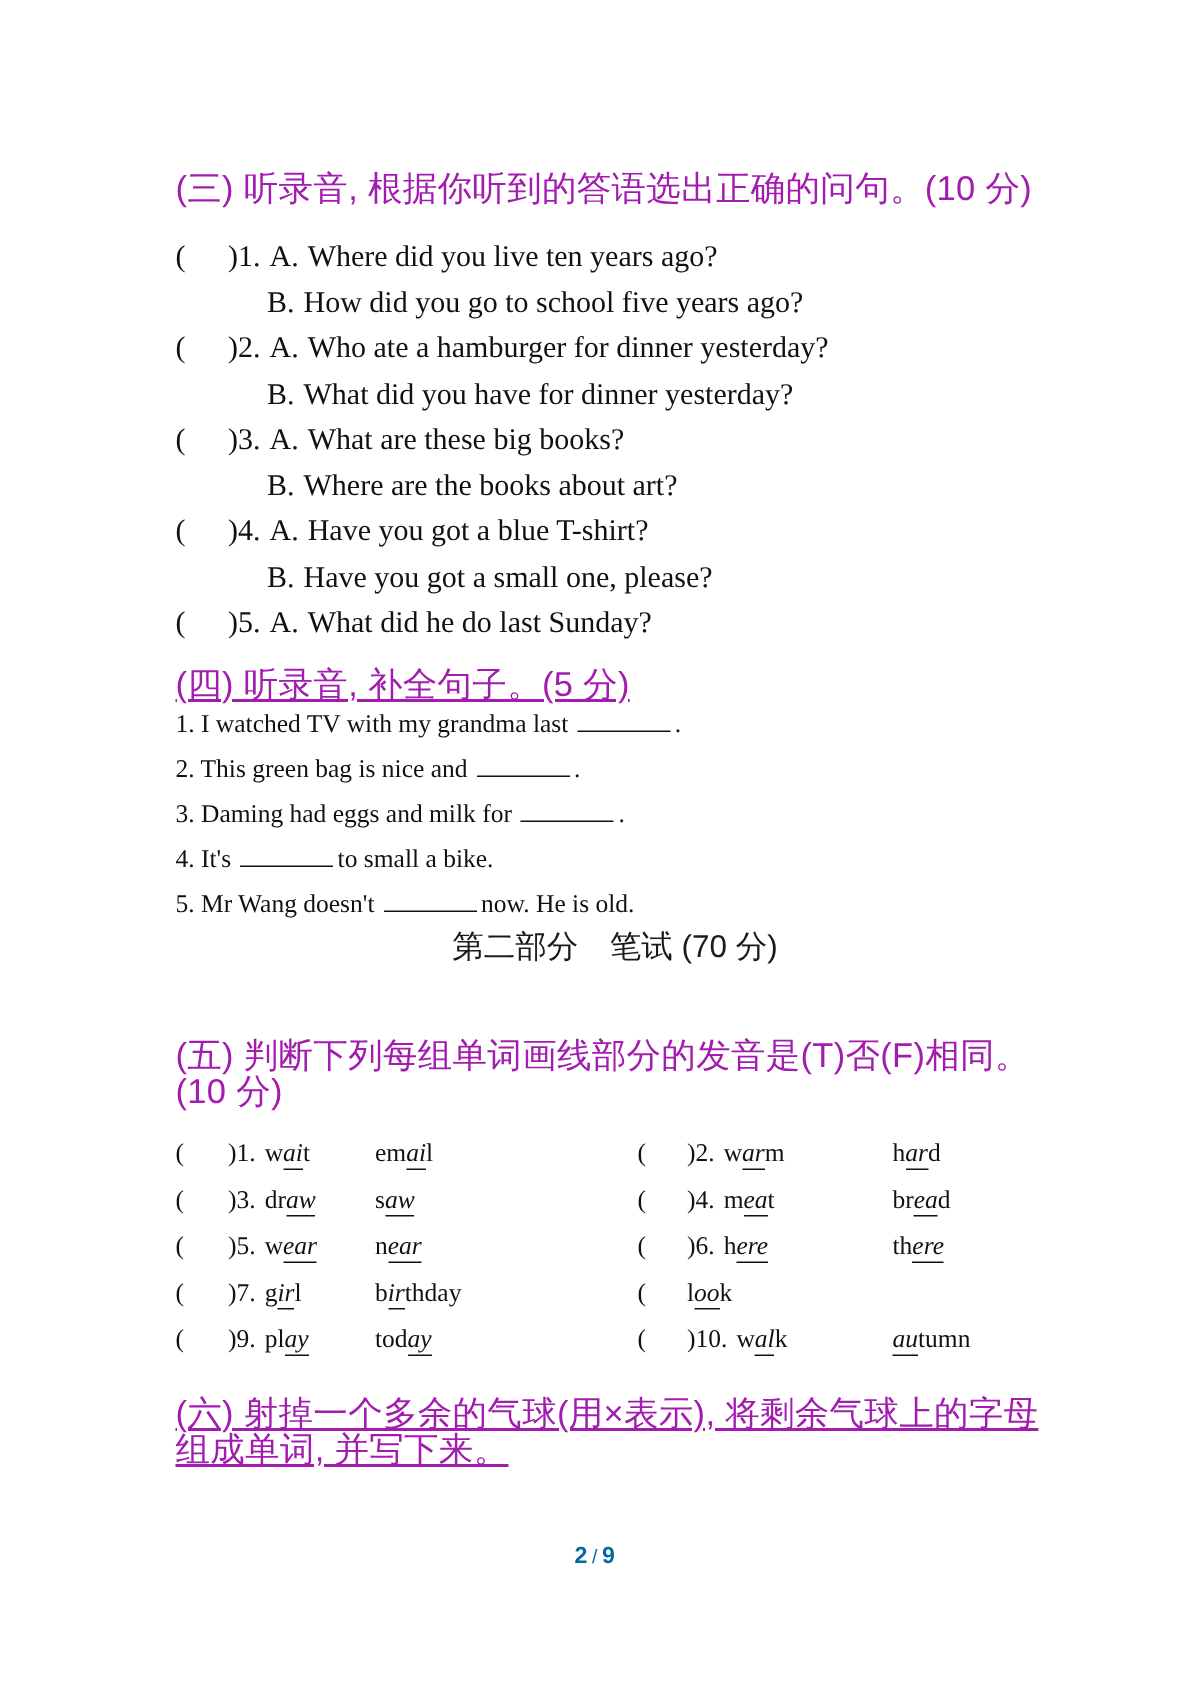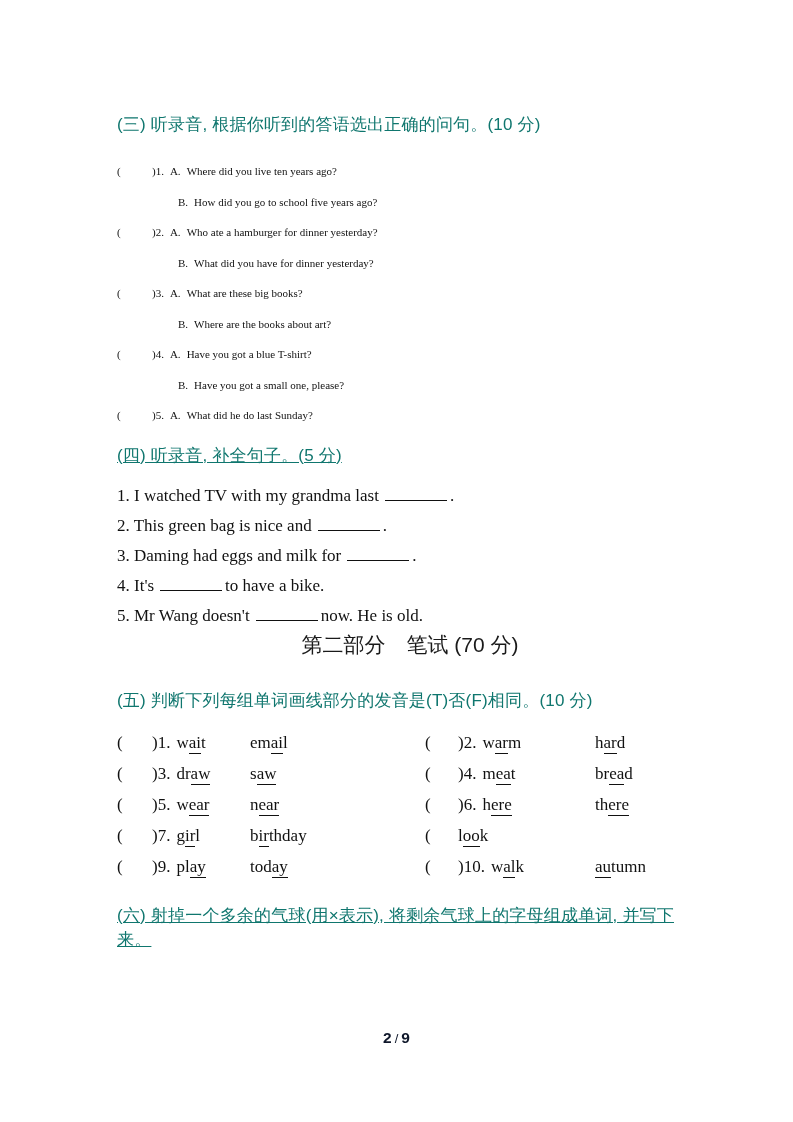--- a/index.html
+++ b/index.html
@@ -9,41 +9,41 @@
     color: #111111;
     font-family: "Liberation Serif", serif;
     position: relative;
     overflow: hidden;
   }
   .page { padding: 113px 90px 0 117px; }
 
   
   .cn-heading {
     font-family: "Liberation Sans", sans-serif;
-    font-size: 17px;
+    font-size: 23px;
     line-height: 24px;
-    color: #0f766e;
+    color: #a21caf;
     letter-spacing: 0.2px;
   }
 
   
   .sec3-questions { margin-top: 19px; }
   .q-line {
-    font-size: 11px;
+    font-size: 20px;
     line-height: 30.5px;
     white-space: nowrap;
   }
   .paren { display: inline-block; width: 35px; }
   .qnum { margin-right: 6px; }
   .opt-label { margin-right: 6px; }
   .q-b { padding-left: 61px; }
 
   
   .sec4-heading { margin-top: 13px; text-decoration: underline; }
-  .sec4-items { margin-top: 13px; }
+  .sec4-items { }
   .fill-item { font-size: 17px; line-height: 30px; }
   .blank {
     display: inline-block;
     width: 62px;
     height: 14px;
     border-bottom: 1px solid #111;
     margin: 0 3px 0 6px;
     vertical-align: baseline;
   }
 
@@ -51,50 +51,51 @@
   .part2-heading {
     margin-top: 0;
     text-align: center;
     font-family: "Liberation Sans", sans-serif;
     font-size: 21px;
     line-height: 28px;
     color: #1a1a1a;
   }
 
   
-  .sec5-heading { margin-top: 30px; }
+  .sec5-heading { margin-top: 45px; }
   .pron-rows { margin-top: 14px; }
   .pron-row {
     display: grid;
     grid-template-columns: 308px 1fr;
     font-size: 17px;
     line-height: 31px;
   }
   .pron-cell-left  { display: grid; grid-template-columns: 35px 98px auto; }
   .pron-cell-right { display: grid; grid-template-columns: 33px 137px auto; }
   .u {
     border-bottom: 1.2px solid #111;
     padding-bottom: 1px;
+    font-style: italic;
   }
   .word { white-space: nowrap; }
 
   
   .sec6-heading { margin-top: 22px; text-decoration: underline; }
 
   
   .footer {
     position: absolute;
     top: 1029px;
     left: 0;
     width: 793px;
     text-align: center;
     font-family: "Liberation Sans", sans-serif;
     font-weight: bold;
     font-size: 15.5px;
-    color: #0f172a;
+    color: #0369a1;
   }
   .footer .sep { font-weight: normal; font-size: 13px; margin: 0 3px; }
 </style>
 </head>
 <body>
 
 <div class="page">
 
   <div class="cn-heading">(三) 听录音, 根据你听到的答语选出正确的问句。(10 分)</div>
 
@@ -150,21 +151,21 @@
     <div class="fill-item">
       <span>1. I watched TV with my grandma last</span><span class="blank"></span><span>.</span>
     </div>
     <div class="fill-item">
       <span>2. This green bag is nice and</span><span class="blank"></span><span>.</span>
     </div>
     <div class="fill-item">
       <span>3. Daming had eggs and milk for</span><span class="blank"></span><span>.</span>
     </div>
     <div class="fill-item">
-      <span>4. It's</span><span class="blank"></span><span>to have a bike.</span>
+      <span>4. It's</span><span class="blank"></span><span>to small a bike.</span>
     </div>
     <div class="fill-item">
       <span>5. Mr Wang doesn't</span><span class="blank"></span><span>now. He is old.</span>
     </div>
   </div>
 
   <div class="part2-heading">第二部分　笔试 (70 分)</div>
 
   <div class="cn-heading sec5-heading">(五) 判断下列每组单词画线部分的发音是(T)否(F)相同。(10 分)</div>
 

